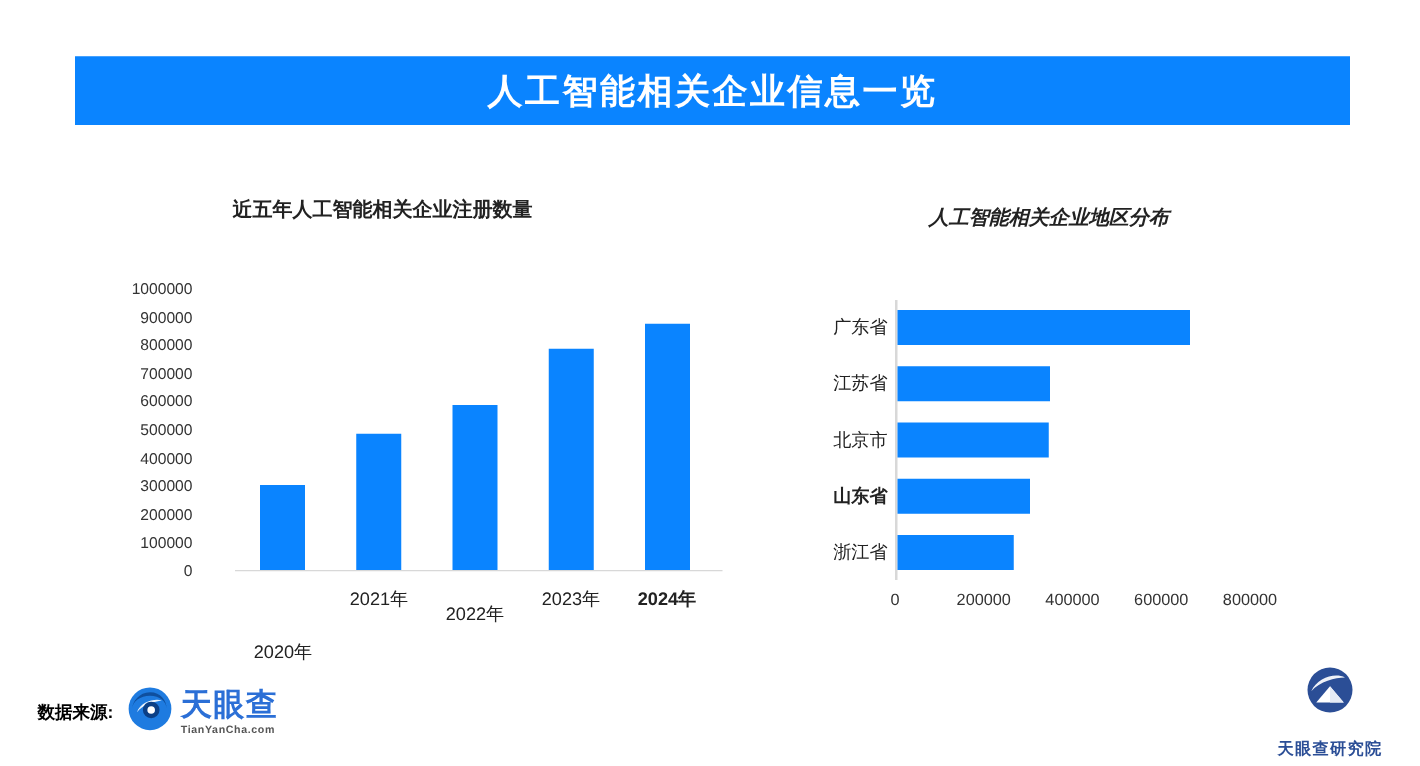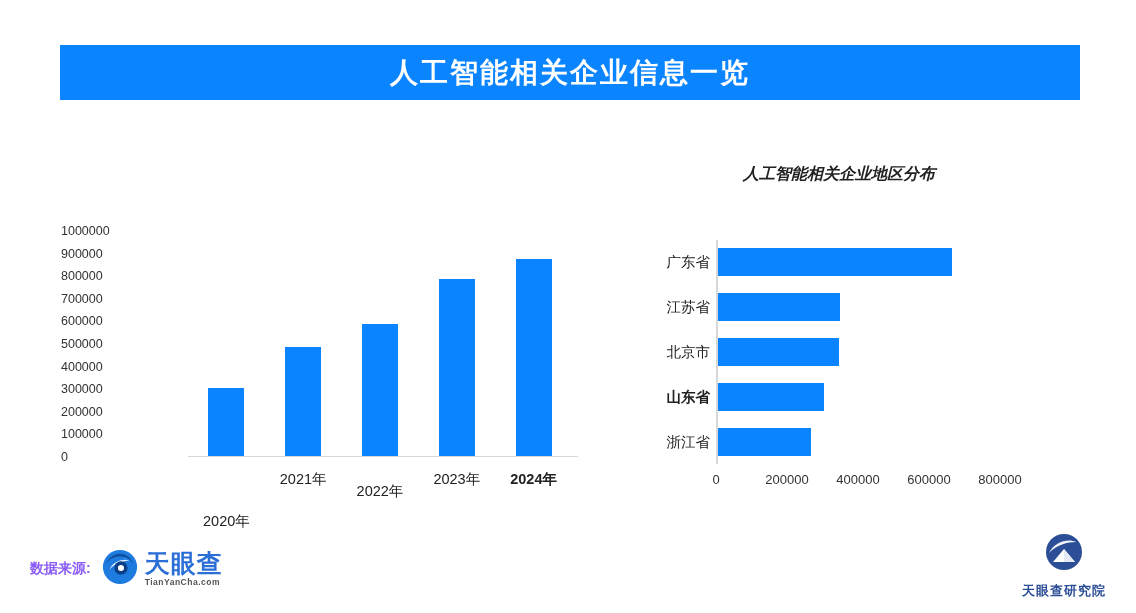--- a/index.html
+++ b/index.html
@@ -29,21 +29,21 @@
   }
   #left-title  { left: 186px; top: 158px; }
   #right-title { left: 743px; top: 164px; font-style: italic; }
 
   
   #bar-chart {
     position: absolute; left: 78px; top: 222px; width: 500px; height: 270px;
   }
   .v-yaxis { position: absolute; left: 0; top: 0; width: 80px; height: 235px; }
   .v-ytick {
-    position: absolute; right: 17px; width: 80px; text-align: left;
+    position: absolute; right: 4px; width: 80px; text-align: right;
     font-size: 12.5px; color: #333; transform: translateY(-50%);
     white-space: nowrap;
   }
   .v-plot {
     position: absolute; left: 96px; top: 9px; width: 384px; height: 226px;
   }
   .v-baseline {
     position: absolute; left: 14px; bottom: 0; width: 390px; height: 1.5px;
     background: #d8d8d8;
   }
@@ -87,45 +87,46 @@
   .h-xlabel {
     position: absolute; font-size: 13px; color: #333; text-align: center;
     width: 80px; transform: translateX(-50%); white-space: nowrap;
   }
 
   
   #footer-left {
     position: absolute; left: 30px; top: 548px;
     display: flex; align-items: center; gap: 10px;
   }
-  .src-label { font-size: 14px; color: #8b5cf6; white-space: nowrap; font-weight: bold; }
+  .src-label { font-size: 14px; color: #000000; white-space: nowrap; font-weight: bold; }
   .tyc-logo { display: flex; align-items: center; gap: 6px; }
   .tyc-wordmark { display: flex; flex-direction: column; line-height: 1; }
   .tyc-cn {
     font-size: 25px; font-weight: bold; color: #2B6FD6; letter-spacing: 1px;
   }
   .tyc-en {
     font-size: 8.5px; font-weight: bold; color: #555; letter-spacing: .5px;
     margin-top: 2px;
   }
   #footer-right {
     position: absolute; right: 30px; top: 533px;
-    display: flex; flex-direction: column; align-items: center; gap: 3px;
+    display: flex; flex-direction: column; align-items: center; gap: 10px;
   }
   .ryi-cn { font-size: 13px; font-weight: bold; color: #2B4E96; letter-spacing: 1px; }
 </style>
 </head>
 <body>
 
 <div id="page">
 
   <div class="banner">
     <div class="banner-title">人工智能相关企业信息一览</div>
   </div>
 
+  <div class="chart-title" id="left-title">近五年人工智能相关企业注册数量</div>
 
   <div class="chart-title" id="right-title">人工智能相关企业地区分布</div>
 
   <div id="bar-chart">
     <div class="v-yaxis" id="v-yaxis">
         <div class="v-ytick" style="top: 235px;">0</div>
         <div class="v-ytick" style="top: 212.4px;">100000</div>
         <div class="v-ytick" style="top: 189.8px;">200000</div>
         <div class="v-ytick" style="top: 167.2px;">300000</div>
         <div class="v-ytick" style="top: 144.6px;">400000</div>

